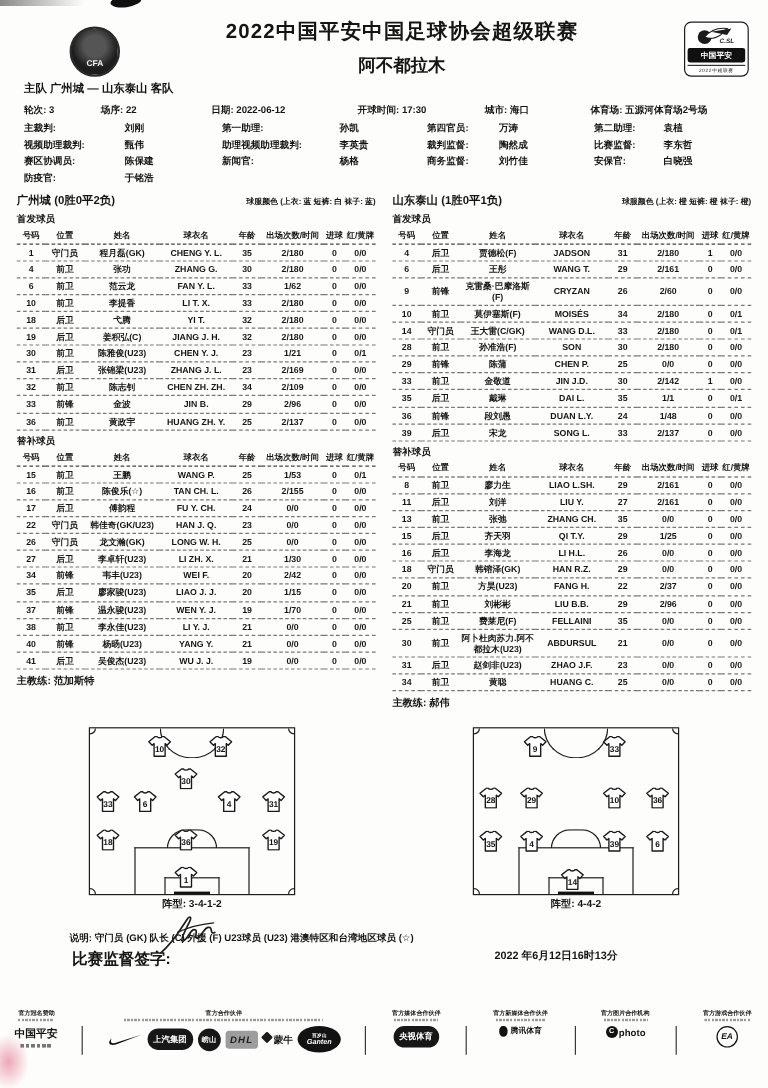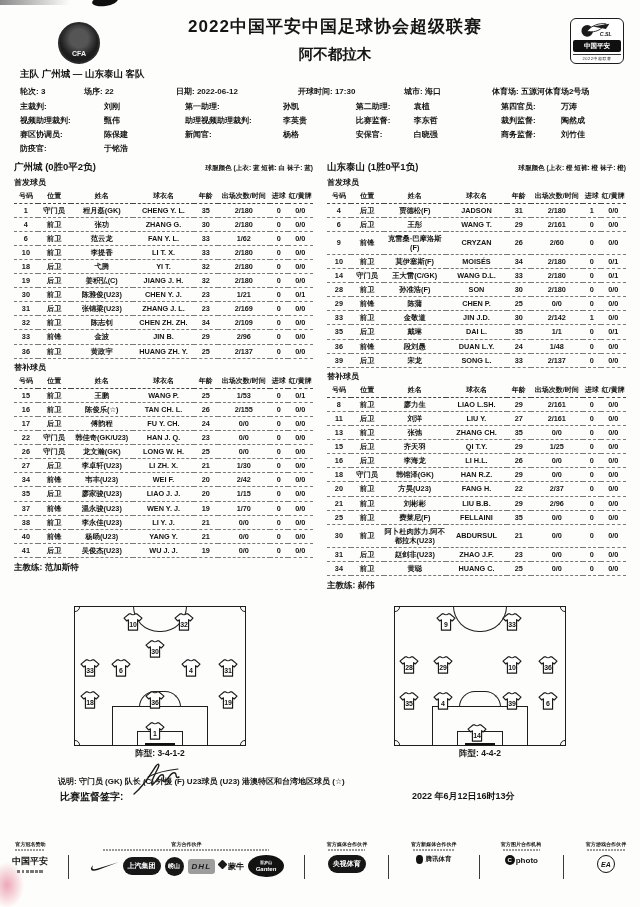--- a/index.html
+++ b/index.html
@@ -51,21 +51,21 @@
   .pen-arc{bottom:38px;left:50%;transform:translateX(-50%);width:42px;height:16px;border-bottom:none;border-radius:42px 42px 0 0;}
   .goal-box{bottom:-1px;left:50%;transform:translateX(-50%);width:46px;height:15px;border-bottom:none;}
   .corner{width:10px;height:10px;border-radius:50%;}
   .tl{top:-5px;left:-5px}.tr{top:-5px;right:-5px}.bl{bottom:-5px;left:-5px}.br{bottom:-5px;right:-5px}
   .goal-bar{bottom:0;left:50%;transform:translateX(-50%);width:30px;height:2.5px;background:#111;border:none;}
   .jersey{position:absolute;width:20px;height:18px;transform:translate(-50%,-50%);z-index:2;}
   .flabel{font-size:8.5px;font-weight:800;margin-top:2px;}
 
   .legend{font-size:8px;font-weight:800;padding-left:58px;margin-top:16px;}
 
-  .sign-label{position:absolute;left:60px;top:790px;font-size:10px;font-weight:800;}
+  .sign-label{position:absolute;left:60px;top:790px;font-size:13px;font-weight:800;}
   .sig-svg{position:absolute;left:130px;top:762px;}
   .dt{position:absolute;left:412px;top:790px;font-size:9px;font-weight:800;}
 
   #footer{position:absolute;left:0;right:0;top:841px;padding:0 12px;display:flex;align-items:flex-start;justify-content:space-between;}
   .fgroup{display:flex;flex-direction:column;align-items:center;}
   .fglabel{font-size:5.5px;font-weight:800;white-space:nowrap;transform:scale(.92);}
   .ebar{height:2px;width:85%;margin:1px 0 4px;background:repeating-linear-gradient(90deg,#9a9a9a 0 2px,transparent 2px 3px);}
   .flogos{display:flex;align-items:center;gap:4px;}
   .divider{width:1px;height:24px;background:#3a3a3a;margin-top:14px;}
   .l-text{font-weight:800;font-size:9px;white-space:nowrap;display:flex;flex-direction:column;align-items:center;}
@@ -147,46 +147,46 @@
         </div>
         <div class="orow">
           <span class="ol">助理视频助理裁判:</span>
           <span class="ov">李英贵</span>
         </div>
         <div class="orow">
           <span class="ol">新闻官:</span>
           <span class="ov">杨格</span>
         </div>
       </div>
+      <div class="off-col oc3">
+        <div class="orow">
+          <span class="ol">第四官员:</span>
+          <span class="ov">万涛</span>
+        </div>
+        <div class="orow">
+          <span class="ol">裁判监督:</span>
+          <span class="ov">陶然成</span>
+        </div>
+        <div class="orow">
+          <span class="ol">商务监督:</span>
+          <span class="ov">刘竹佳</span>
+        </div>
+      </div>
       <div class="off-col oc2">
         <div class="orow">
           <span class="ol">第二助理:</span>
           <span class="ov">袁植</span>
         </div>
         <div class="orow">
           <span class="ol">比赛监督:</span>
           <span class="ov">李东哲</span>
         </div>
         <div class="orow">
           <span class="ol">安保官:</span>
           <span class="ov">白晓强</span>
-        </div>
-      </div>
-      <div class="off-col oc3">
-        <div class="orow">
-          <span class="ol">第四官员:</span>
-          <span class="ov">万涛</span>
-        </div>
-        <div class="orow">
-          <span class="ol">裁判监督:</span>
-          <span class="ov">陶然成</span>
-        </div>
-        <div class="orow">
-          <span class="ol">商务监督:</span>
-          <span class="ov">刘竹佳</span>
         </div>
       </div>
     </div>
 
   <div class="teams-wrap">
     <section class="team">
       <div class="team-head">
         <span class="tname">广州城 (0胜0平2负)</span>
         <span class="kit">球服颜色 (上衣: 蓝 短裤: 白 袜子: 蓝)</span>
       </div>

